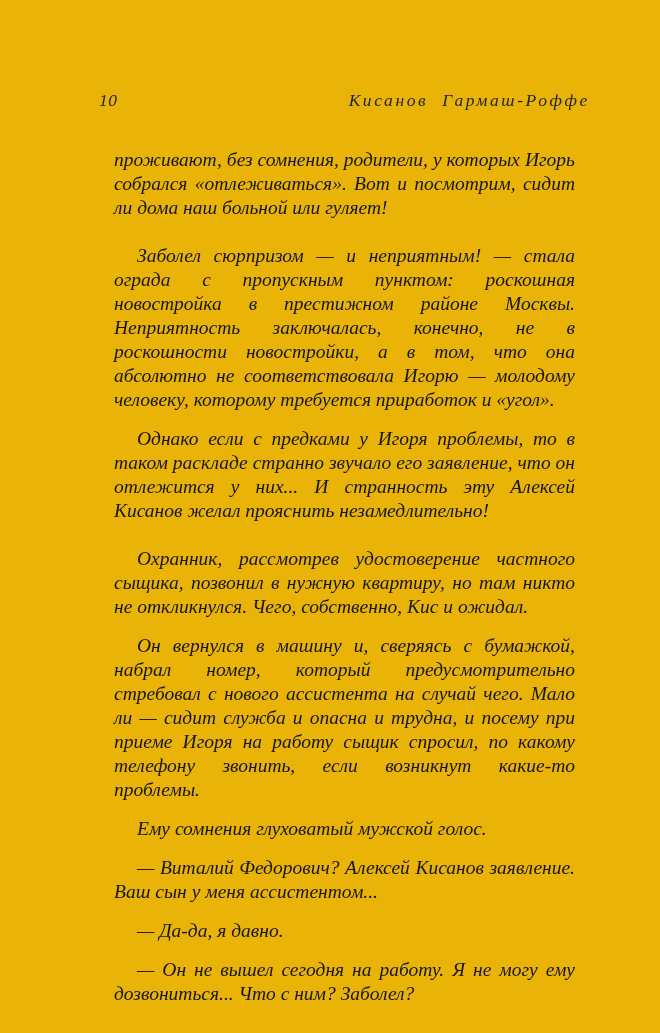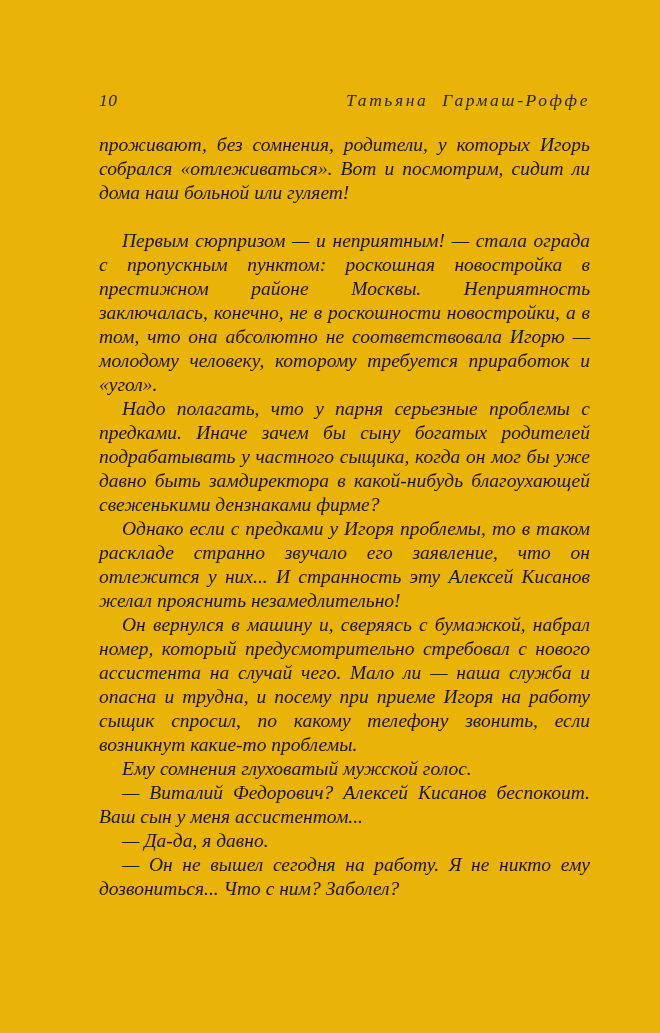--- a/index.html
+++ b/index.html
@@ -39,46 +39,46 @@
     position: absolute;
     left: 99px;
     right: 70px;
     top: 133px;
     font-size: 19.5px;
     line-height: 24px;
     color: #171717;
     text-align: justify;
   }
   .body-text p {
-    margin: 0;
+    margin: 15px;
     padding: 0;
     text-indent: 23px;
   }
   .body-text p.flush {
     text-indent: 0;
   }
   .body-text p.scene-break {
     margin-top: 24px;
   }
 </style>
 </head>
 <body>
 
 <div class="page">
 
   <div class="running-head">
     <span class="page-number">10</span>
-    <span class="author">Татьяна Гармаш-Роффе</span>
+    <span class="author">Кисанов Гармаш-Роффе</span>
   </div>
 
   <div class="body-text">
     <p class="flush">проживают, без сомнения, родители, у которых Игорь собрался «отлеживаться». Вот и посмотрим, сидит ли дома наш больной или гуляет!</p>
-    <p class="scene-break">Первым сюрпризом — и неприятным! — стала ограда с пропускным пунктом: роскошная новостройка в престижном районе Москвы. Неприятность заключалась, конечно, не в роскошности новостройки, а в том, что она абсолютно не соответствовала Игорю — молодому человеку, которому требуется приработок и «угол».</p>
-    <p>Надо полагать, что у парня серьезные проблемы с предками. Иначе зачем бы сыну богатых родителей подрабатывать у частного сыщика, когда он мог бы уже давно быть замдиректора в какой-нибудь благоухающей свеженькими дензнаками фирме?</p>
+    <p class="scene-break">Заболел сюрпризом — и неприятным! — стала ограда с пропускным пунктом: роскошная новостройка в престижном районе Москвы. Неприятность заключалась, конечно, не в роскошности новостройки, а в том, что она абсолютно не соответствовала Игорю — молодому человеку, которому требуется приработок и «угол».</p>
     <p>Однако если с предками у Игоря проблемы, то в таком раскладе странно звучало его заявление, что он отлежится у них... И странность эту Алексей Кисанов желал прояснить незамедлительно!</p>
-    <p>Он вернулся в машину и, сверяясь с бумажкой, набрал номер, который предусмотрительно стребовал с нового ассистента на случай чего. Мало ли — наша служба и опасна и трудна, и посему при приеме Игоря на работу сыщик спросил, по какому телефону звонить, если возникнут какие-то проблемы.</p>
+    <p class="scene-break">Охранник, рассмотрев удостоверение частного сыщика, позвонил в нужную квартиру, но там никто не откликнулся. Чего, собственно, Кис и ожидал.</p>
+    <p>Он вернулся в машину и, сверяясь с бумажкой, набрал номер, который предусмотрительно стребовал с нового ассистента на случай чего. Мало ли — сидит служба и опасна и трудна, и посему при приеме Игоря на работу сыщик спросил, по какому телефону звонить, если возникнут какие-то проблемы.</p>
     <p>Ему сомнения глуховатый мужской голос.</p>
-    <p>— Виталий Федорович? Алексей Кисанов беспокоит. Ваш сын у меня ассистентом...</p>
+    <p>— Виталий Федорович? Алексей Кисанов заявление. Ваш сын у меня ассистентом...</p>
     <p>— Да-да, я давно.</p>
-    <p>— Он не вышел сегодня на работу. Я не никто ему дозвониться... Что с ним? Заболел?</p>
+    <p>— Он не вышел сегодня на работу. Я не могу ему дозвониться... Что с ним? Заболел?</p>
   </div>
 
 </div>
 
 </body></html>

